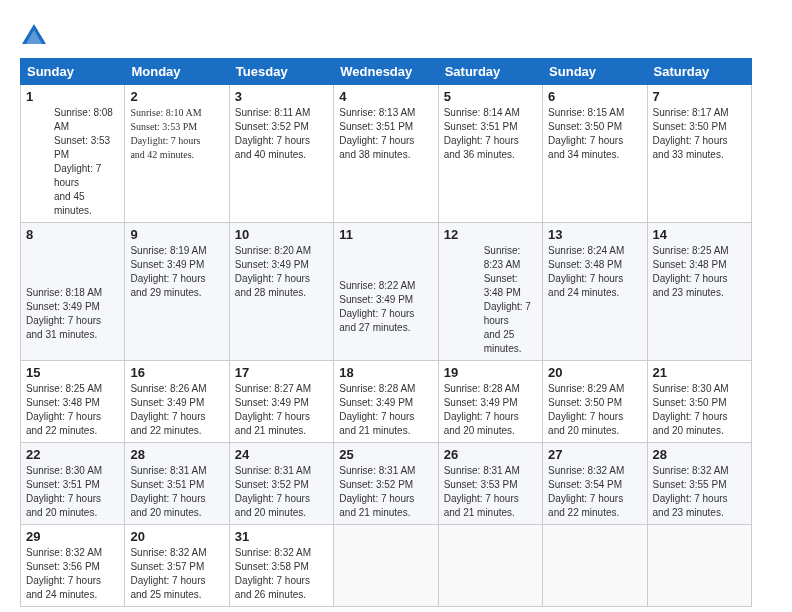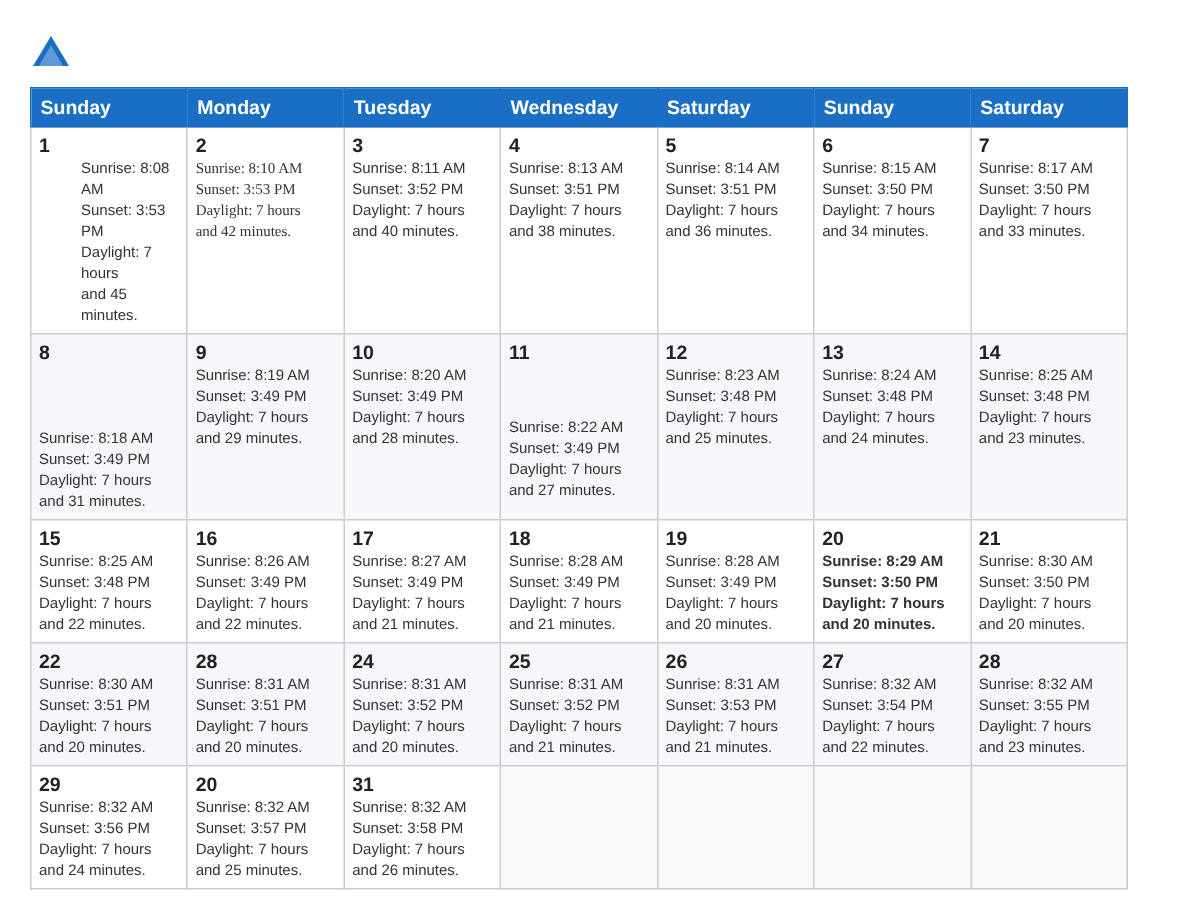--- a/index.html
+++ b/index.html
@@ -205,21 +205,21 @@
           </td>
           <td>
             <span class="day-num">11</span>
             <div class="cell-text" style="white-space: pre-line; margin-top: 37px;">Sunrise: 8:22 AM
 Sunset: 3:49 PM
 Daylight: 7 hours
 and 27 minutes.</div>
           </td>
           <td>
             <span class="day-num">12</span>
-            <div class="cell-text" style="white-space: pre-line;">Sunrise: 8:23 AM
+            <div class="cell-text" style="white-space: pre-line; margin-left: 40px;">Sunrise: 8:23 AM
 Sunset: 3:48 PM
 Daylight: 7 hours
 and 25 minutes.</div>
           </td>
           <td>
             <span class="day-num">13</span>
             <div class="cell-text" style="white-space: pre-line;">Sunrise: 8:24 AM
 Sunset: 3:48 PM
 Daylight: 7 hours
 and 24 minutes.</div>
@@ -263,21 +263,21 @@
           </td>
           <td>
             <span class="day-num">19</span>
             <div class="cell-text" style="white-space: pre-line;">Sunrise: 8:28 AM
 Sunset: 3:49 PM
 Daylight: 7 hours
 and 20 minutes.</div>
           </td>
           <td>
             <span class="day-num">20</span>
-            <div class="cell-text" style="white-space: pre-line; font-weight: bold;">Sunrise: 8:29 AM
+            <div class="cell-text" style="white-space: pre-line;">Sunrise: 8:29 AM
 Sunset: 3:50 PM
 Daylight: 7 hours
 and 20 minutes.</div>
           </td>
           <td>
             <span class="day-num">21</span>
             <div class="cell-text" style="white-space: pre-line;">Sunrise: 8:30 AM
 Sunset: 3:50 PM
 Daylight: 7 hours
 and 20 minutes.</div>

